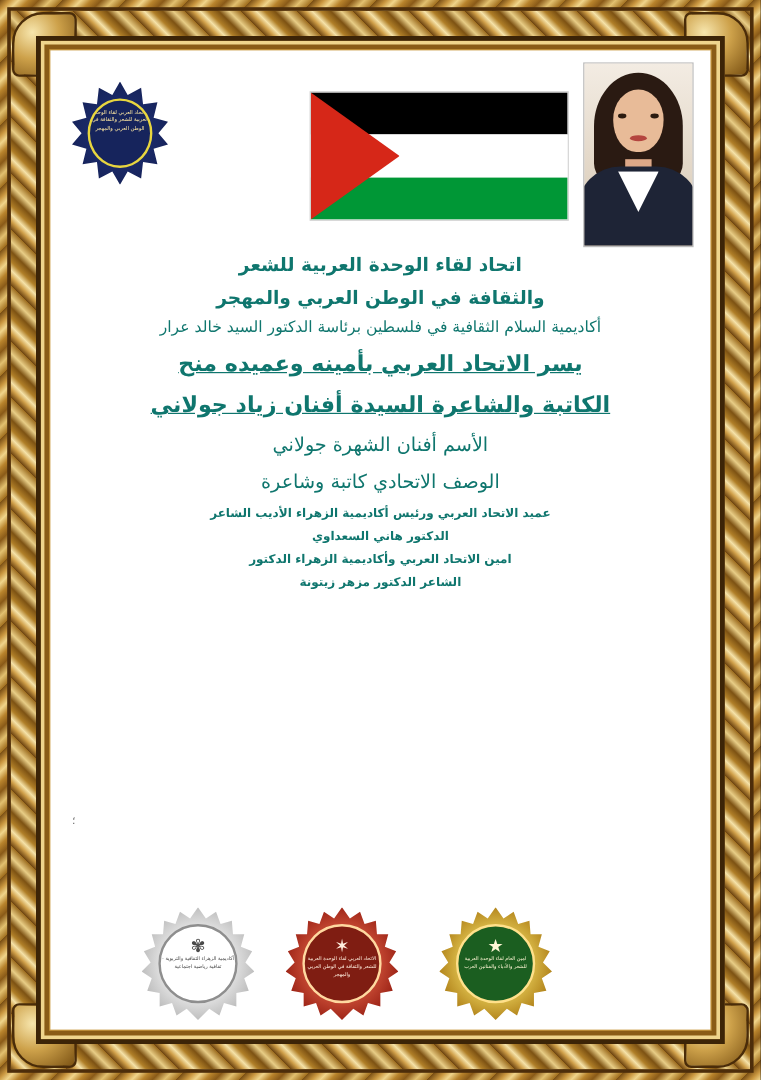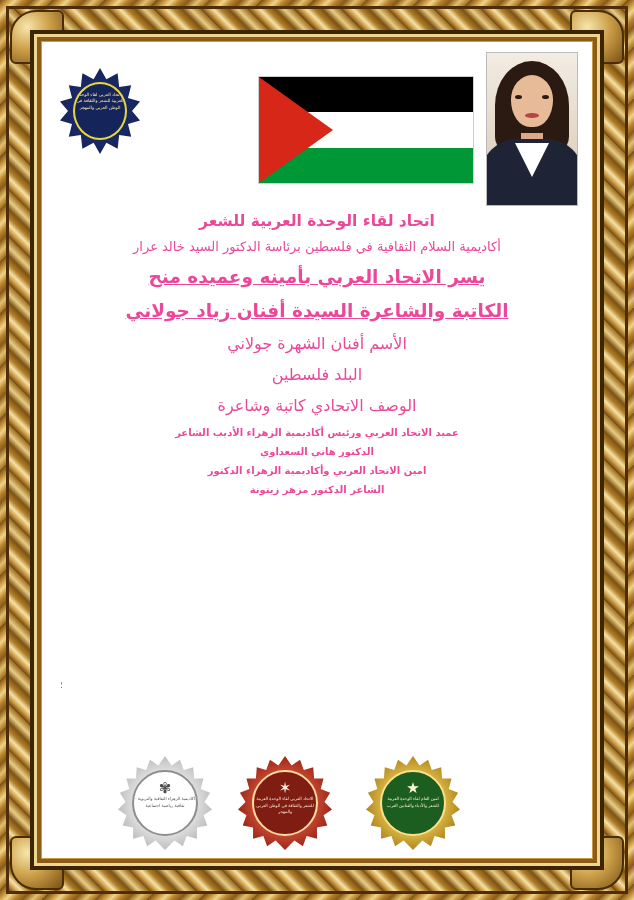--- a/index.html
+++ b/index.html
@@ -195,21 +195,21 @@
     overflow: hidden;
   }
 
   
   .body-text {
     flex: 1;
     text-align: center;
     direction: rtl;
     padding-top: 2px;
   }
-  .line { color: #ec4899; margin: 0 0 6px 0; white-space: nowrap; }
+  .line { color: #0f766e; margin: 0 0 6px 0; white-space: nowrap; }
 
   .t-title   { font-size: 15.5px; font-weight: 700; margin-bottom: 9px; }
   .t-sub     { font-size: 13px;   font-weight: 400; margin-bottom: 12px; }
   .t-big     { font-size: 18.5px; font-weight: 700; margin-bottom: 13px; letter-spacing: .2px; text-decoration: underline; }
   .t-mid     { font-size: 16px;   font-weight: 400; margin-bottom: 12px; }
   .t-sign    { font-size: 10px;   font-weight: 700; margin-bottom: 8px; }
 
   
   .bottom-seals {
     height: 104px;
@@ -292,27 +292,27 @@
       </div>
 
       <div class="seal">
         <div class="star"></div>
         <div class="inner">الاتحاد العربي لقاء الوحدة العربية للشعر والثقافة في الوطن العربي والمهجر</div>
       </div>
     </div>
 
     <div class="body-text">
       <div class="line t-title">اتحاد لقاء الوحدة العربية للشعر</div>
+      <div class="line t-title">والثقافة في الوطن العربي والمهجر</div>
       <div class="line t-sub">أكاديمية السلام الثقافية في فلسطين برئاسة الدكتور السيد خالد عرار</div>
 
       <div class="line t-big">يسر الاتحاد العربي بأمينه وعميده منح</div>
       <div class="line t-big">الكاتبة والشاعرة السيدة أفنان زياد جولاني</div>
 
       <div class="line t-mid">الأسم أفنان الشهرة   جولاني</div>
-      <div class="line t-mid">البلد فلسطين</div>
       <div class="line t-mid">الوصف الاتحادي كاتبة وشاعرة</div>
 
       <div class="line t-sign">عميد الاتحاد العربي ورئيس أكاديمية الزهراء الأديب الشاعر</div>
       <div class="line t-sign">الدكتور هاني السعداوي</div>
       <div class="line t-sign">امين الاتحاد العربي وأكاديمية الزهراء الدكتور</div>
       <div class="line t-sign">الشاعر الدكتور مزهر زيتونة</div>
     </div>
 
     <div class="bottom-seals">
       <div class="bseal one">

